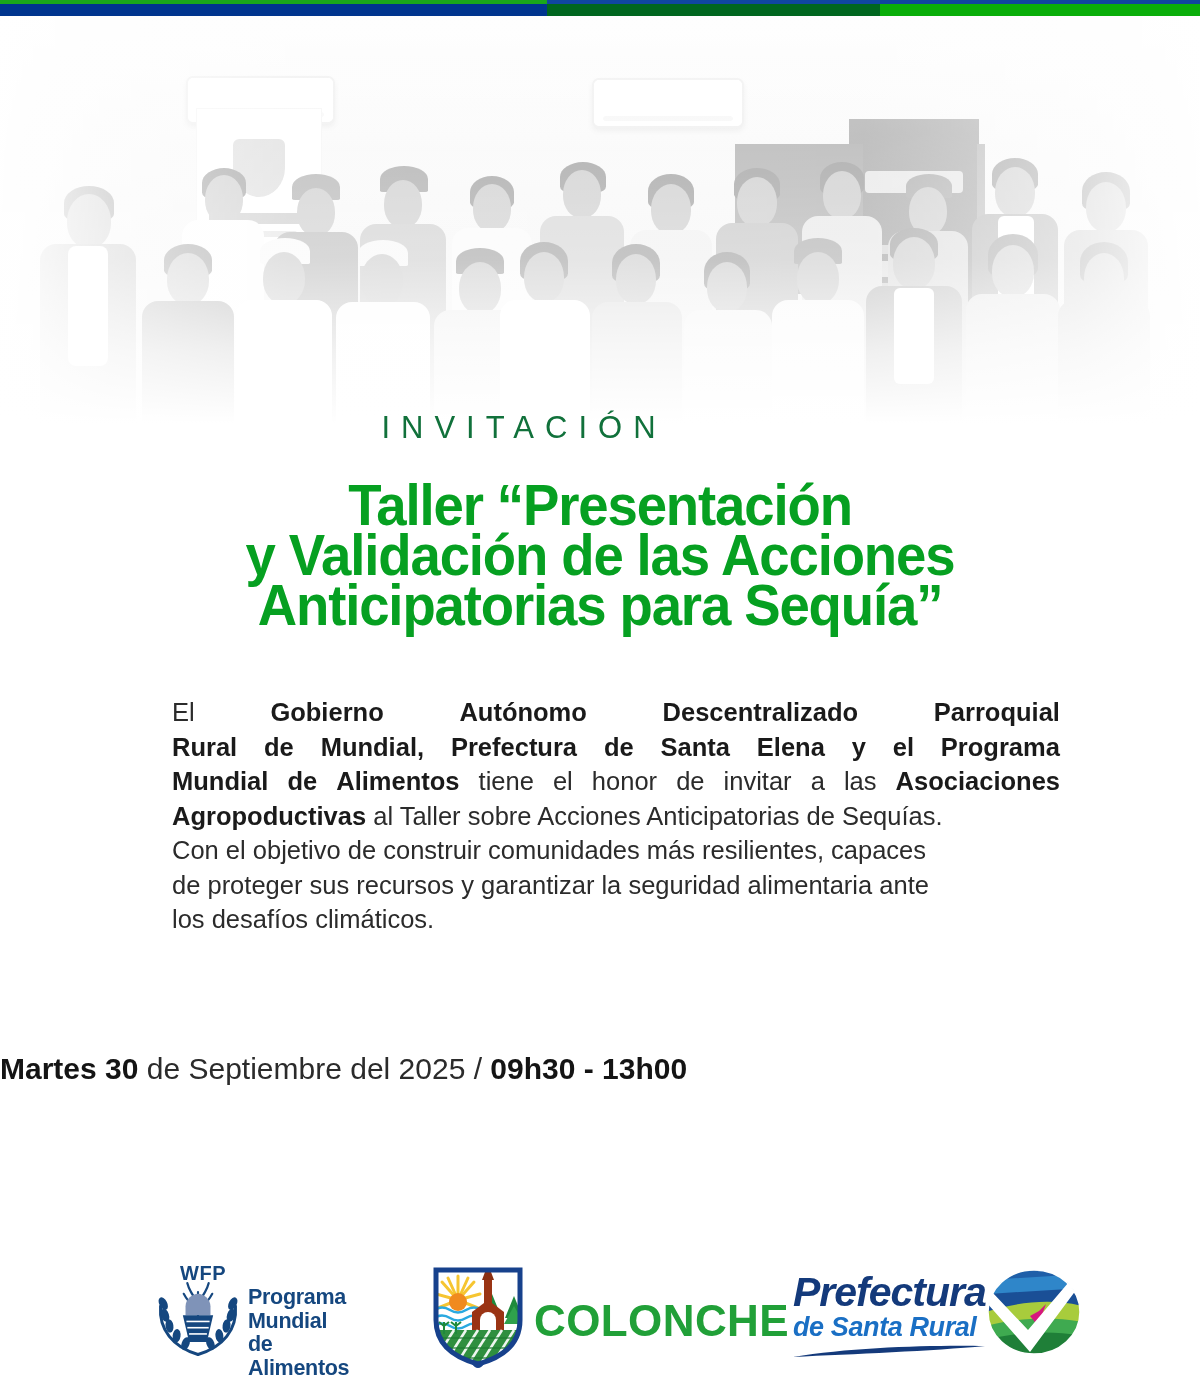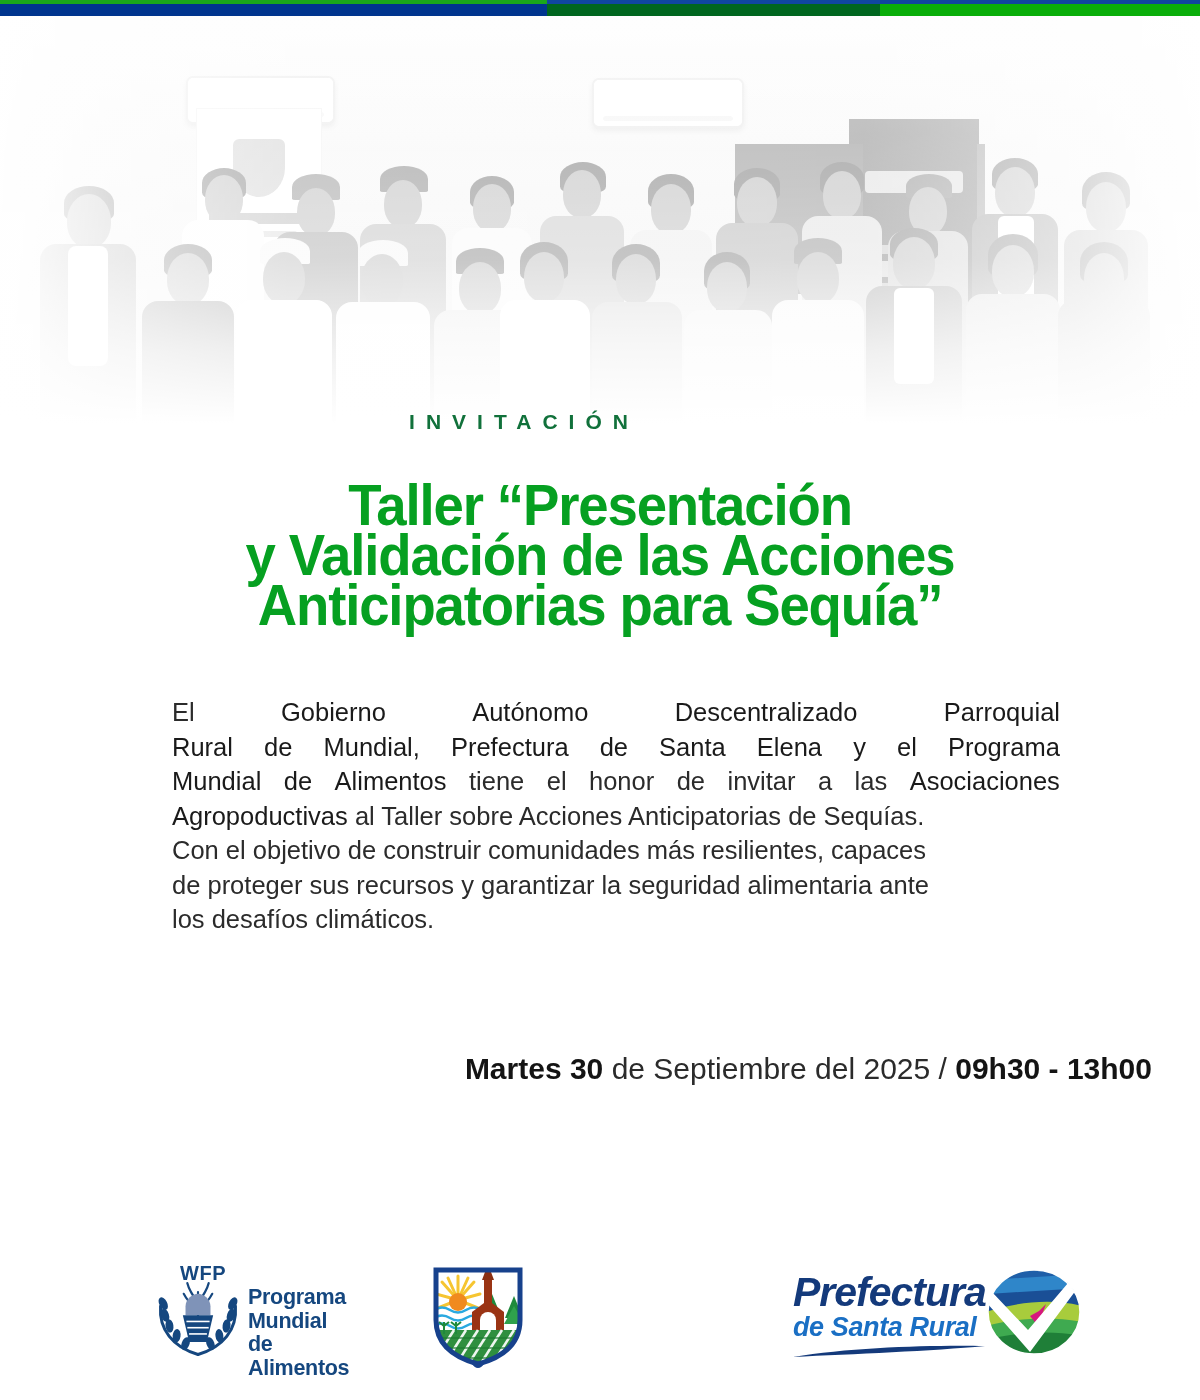--- a/index.html
+++ b/index.html
@@ -51,21 +51,21 @@
         rgba(255,255,255,.10) 72%,
         rgba(255,255,255,.52) 90%,
         rgba(255,255,255,.96) 100%);
   }
 
   
   .content{position:absolute;top:0;left:0;width:1200px;z-index:20;}
 
   .kicker{
     position:absolute;top:410px;left:0;width:1048px;text-align:center;
-    font-size:21px;font-weight:700;letter-spacing:11px;
+    font-size:31px;font-weight:400;letter-spacing:11px;
     color:#11713b;
   }
 
   .title{
     position:absolute;top:480px;left:0;width:1200px;text-align:center;
     color:#06a021;
     font-weight:700;
     font-size:58px;line-height:50px;
     letter-spacing:-1.2px;
     transform:scaleX(.94);
@@ -74,24 +74,24 @@
   .title .tl{display:block;white-space:nowrap;}
 
   .body-copy{
     position:absolute;top:695px;left:172px;width:888px;
     color:#2b2b2b;
     font-size:25.5px;line-height:34.5px;
     text-align:justify;
   }
   .body-copy .ln{display:block;}
   .body-copy .jf{display:flex;justify-content:space-between;}
-  .body-copy b{font-weight:400;color:#1a1a1a;}
+  .body-copy b{font-weight:700;color:#1a1a1a;}
 
   .event{
-    position:absolute;top:1048px;left:0;width:1152px;text-align:right;
+    position:absolute;top:1048px;left:0;width:1152px;text-align:left;
     color:#2b2b2b;font-size:30px;line-height:41px;
   }
   .event b{font-weight:700;color:#141414;}
 
   
   .logos{position:absolute;top:1258px;left:0;width:1200px;height:120px;z-index:25;}
 
   
   .wfp{position:absolute;left:152px;top:8px;width:215px;height:100px;}
   .wfp-mark{position:absolute;left:0;top:10px;width:92px;height:82px;}
@@ -464,20 +464,21 @@
                 <path d="M16 66 l5 -4"></path>
               <path d="M28 74 L28 62"></path>
                 <path d="M28 66 l-5 -4"></path>
                 <path d="M28 66 l5 -4"></path>
             </g>
           </g>
           <path d="M8 10 L92 10 L92 60 C92 86 72 98 50 104 C28 98 8 86 8 60 Z" fill="none" stroke="#17418c" stroke-width="5"></path>
           <path d="M45 102 q5 8 10 0" fill="none" stroke="#17418c" stroke-width="4"></path>
         </svg>
       </div>
+      <div class="col-word" style="color: rgb(33, 160, 56);">COLONCHE</div>
     </div>
 
     <div class="prefectura">
       <div class="pref-word">
         <div class="pref-l1">Prefectura</div>
         <div class="pref-l2">de Santa Rural</div>
       </div>
       <div class="pref-swoosh">
         <svg viewBox="0 0 192 13" width="192" height="13" aria-hidden="true">
           <path d="M0 12 C60 2 140 0 192 1 C140 6 60 9 0 12 Z" fill="#143a7b"></path>

